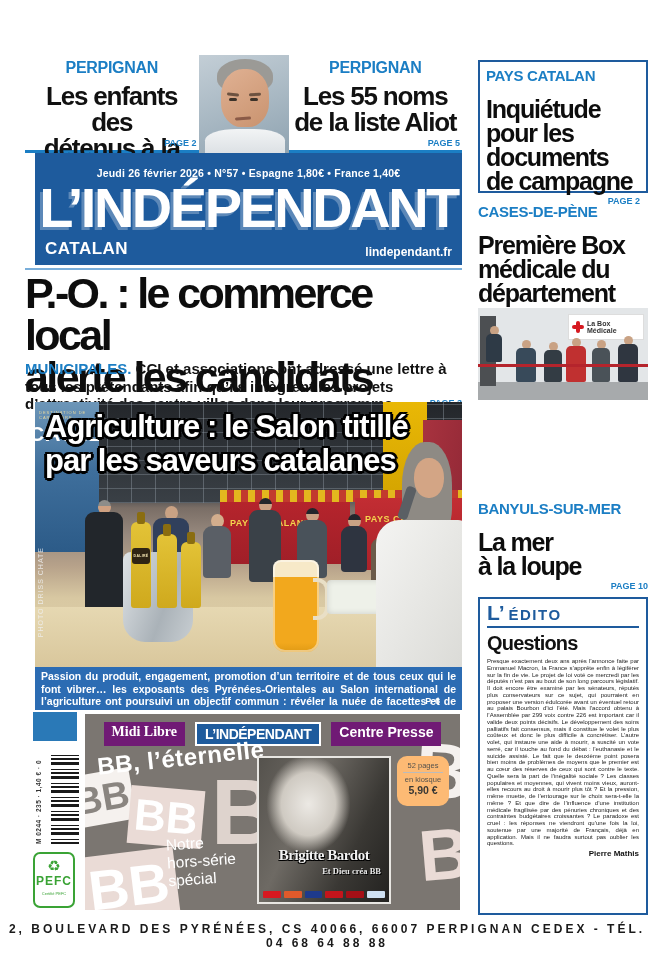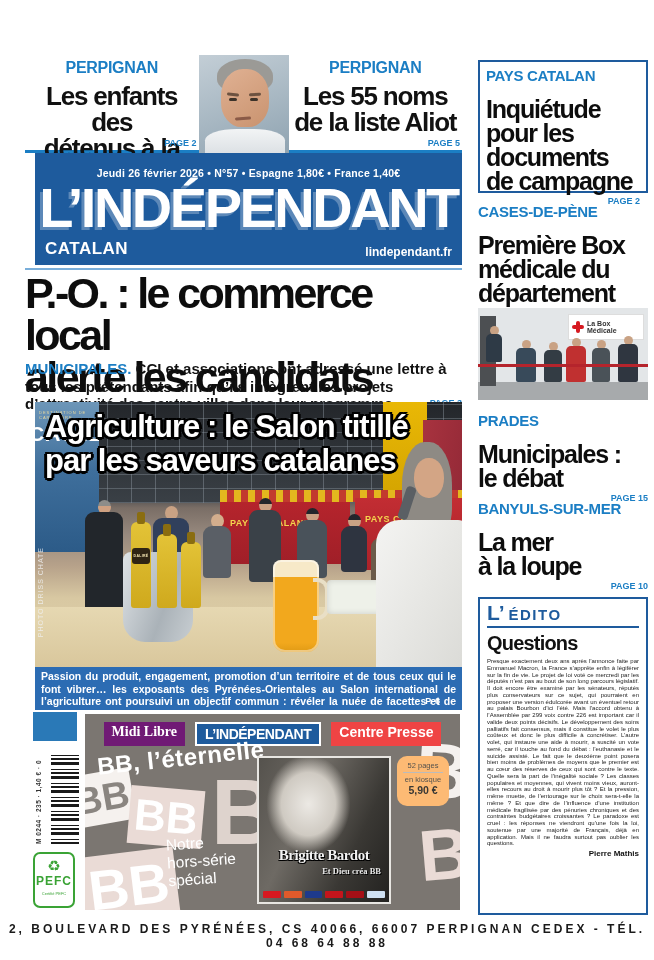--- a/index.html
+++ b/index.html
@@ -108,21 +108,21 @@
       text-align:center;color:#3aa335;box-sizing:border-box;padding-top:4px;background:#fff;}
   .pefc .glyph{font-family:"DejaVu Sans",sans-serif;font-size:15px;line-height:16px;}
   .pefc .name{font-size:12px;font-weight:700;letter-spacing:1px;}
   .pefc .cert{font-size:4px;margin-top:3px;}
 
   .ad{position:absolute;left:85px;top:714px;width:375px;height:196px;background:#7b7671;overflow:hidden;}
   .ad-logos{position:absolute;left:0;top:8px;width:100%;display:flex;justify-content:center;gap:10px;}
   .logo-chip{padding:2px 8px;font-weight:700;font-size:14px;color:#fff;}
   .logo-midilibre{background:#701a75;font-family:"Liberation Serif",serif;}
   .logo-independant{background:#1e5b9d;border:2px solid #fff;letter-spacing:-0.5px;}
-  .logo-centrepresse{background:#ef4444;}
+  .logo-centrepresse{background:#701a75;}
   .bb-script{position:absolute;left:12px;top:30px;font-size:24px;font-weight:700;color:#fff;transform:rotate(-6deg);letter-spacing:0.5px;}
   .bb-tile{position:absolute;font-weight:700;text-align:center;}
   .bb-cover{position:absolute;left:172px;top:42px;width:134px;height:148px;border:2px solid #e8e6e2;box-sizing:border-box;
       background:
         radial-gradient(ellipse 60px 70px at 38% 32%,#ece9e4 0%,#cfcac2 45%,rgba(0,0,0,0) 70%),
         linear-gradient(115deg,#55524d 0%,#6e6a64 35%,#3a3834 70%,#232220 100%); font-family: Liberation Serif, serif;}
   .bb-cover .t1{position:absolute;left:0;width:100%;bottom:38px;text-align:center;font-size:15px;font-weight:700;color:#f2f2f2;
       text-shadow:1px 1px 0 #000,-1px 1px 0 #000;letter-spacing:-0.5px;}
   .bb-cover .t2{position:absolute;right:8px;bottom:26px;font-size:8.5px;font-weight:700;color:#e8e8e8;text-shadow:1px 1px 0 #000;}
   .chips{position:absolute;left:4px;right:4px;bottom:4px;display:flex;gap:3px;}
@@ -382,26 +382,20 @@
         <div class="head"></div>
         <div class="body" style="background:#4a5258;width:18px;height:34px;"></div>
       </div>
     <div class="bp-fig" style="left:140px;top:28px;">
         <div class="head"></div>
         <div class="body" style="background:#2f3640;width:20px;height:38px;"></div>
       </div>
     <div class="bp-ribbon"></div>
   </div>
 
-  <div class="abs rail-sec" style="left:478px;top:412px;width:170px;">
-    <div class="kicker">PRADES</div>
-    <div class="title pre">Municipales :
-le débat</div>
-    <span class="pg">PAGE 15</span>
-  </div>
 
   <div class="abs rail-sec" style="left:478px;top:500px;width:170px;">
     <div class="kicker">BANYULS-SUR-MER</div>
     <div class="title pre">La mer
 à la loupe</div>
     <span class="pg">PAGE 10</span>
   </div>
 
   <div class="edito">
     <div class="edito-head">

